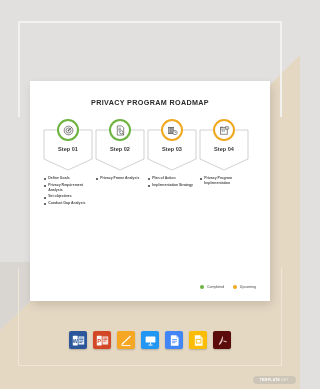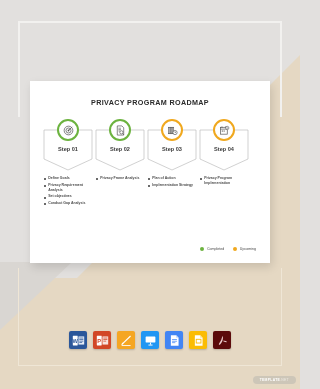--- a/index.html
+++ b/index.html
@@ -51,21 +51,21 @@
     left: 18px; top: 268px;
     width: 264px; height: 98px;
     border: 1px solid #efe6d6;
     border-top: none;
   }
 
   
   .doc-card {
     position: absolute;
     left: 30px; top: 81px;
-    width: 240px; height: 182px;
+    width: 240px; height: 220px;
     background: #ffffff;
     box-shadow: 2px 4px 9px rgba(0,0,0,0.13);
   }
 
   .doc-title {
     text-align: center;
     font-size: 7.2px;
     font-weight: bold;
     letter-spacing: 0.35px;
     color: #2b2b2b;

